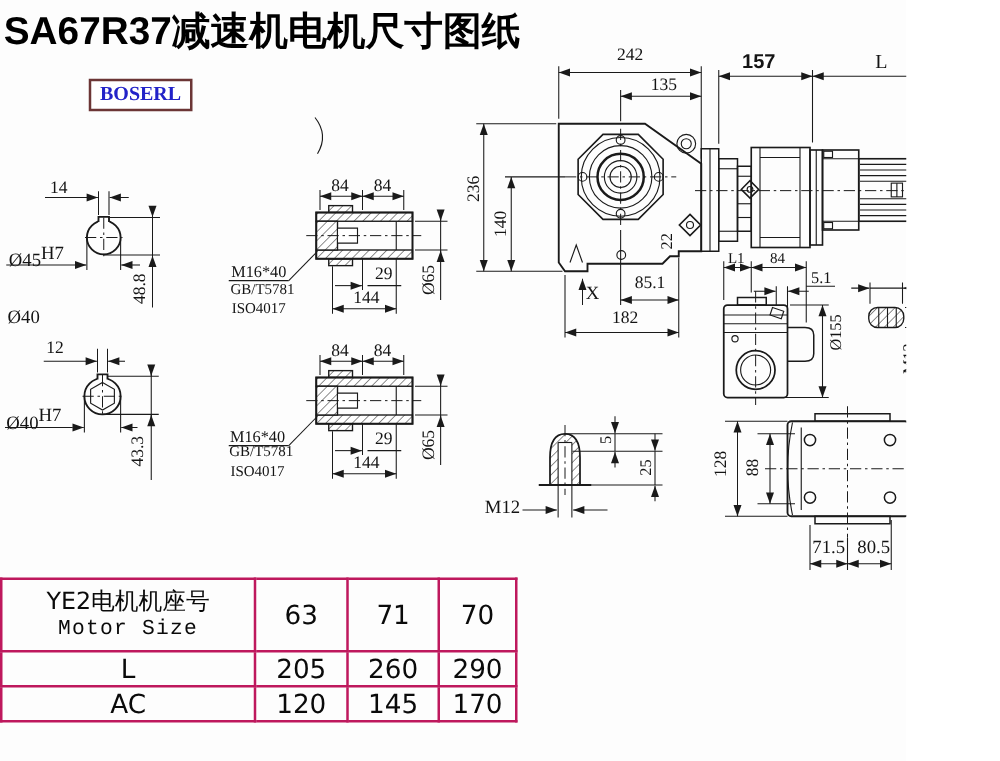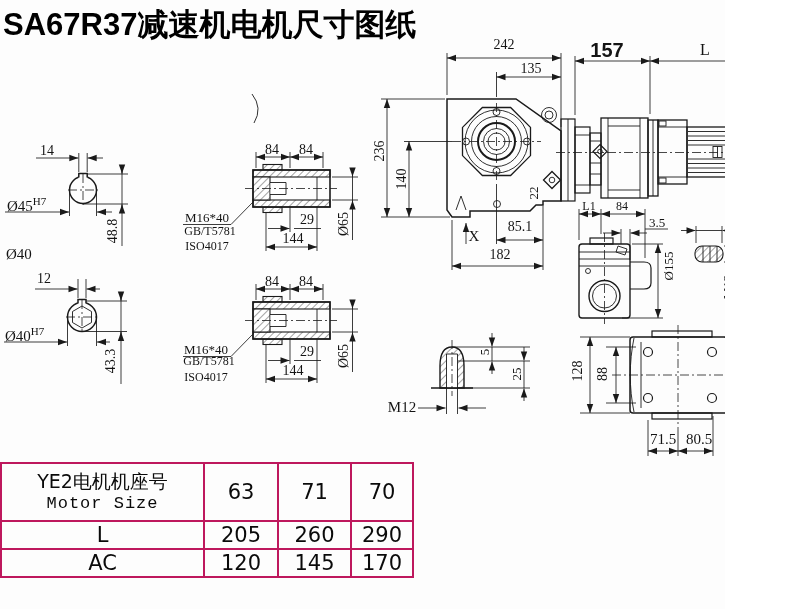--- a/index.html
+++ b/index.html
@@ -16,23 +16,23 @@
      font-weight:bold;font-size:31px;letter-spacing:0px;color:#000;white-space:nowrap;}
   .logo{position:absolute;left:71px;top:63px;border:2px solid #6b3535;background:#fff;
      color:#2222c8;font-family:"Liberation Serif",serif;font-weight:bold;font-size:16px;
      padding:1px 7px;line-height:20px;}
   .dim{position:absolute;font-size:14px;white-space:nowrap;transform:translate(-50%,-50%);line-height:1;}
   .dim.v{transform:translate(-50%,-50%) rotate(-90deg);}
   .dim.s12{font-size:12px;text-align:center;}
   .dim.s13{font-size:13px;}
   .dim.f15{font-size:15px;}
   .dim.f16{font-size:16px;}
-  .dim.bsans{font-family:"Liberation Sans","DejaVu Sans",sans-serif;font-weight:bold;font-size:20px;}
+  .dim.bsans{font-family:"Liberation Sans","DejaVu Sans",sans-serif;font-weight:bold;font-size:16px;}
   .lbl{position:absolute;font-size:15px;white-space:nowrap;line-height:1;}
-  .lbl .sup{font-size:11px;vertical-align:super;margin-top:24px;}
+  .lbl .sup{font-size:15px;vertical-align:super;margin-top:24px;}
   #size-table{position:absolute;left:0px;top:462px;border-collapse:collapse;
      font-family:"DejaVu Sans","Liberation Sans",sans-serif;font-size:21px;color:#0a0a0a;
      table-layout:fixed;background:#fdfdfd;}
   #size-table td{border:2px solid #be185d;text-align:center;vertical-align:middle;padding:0;}
   #size-table .hcn{font-size:19px;line-height:24px;}
   #size-table .hen{font-family:"Liberation Mono","DejaVu Sans Mono",monospace;font-size:17px;letter-spacing:1px;line-height:22px;}
 </style>
 </head>
 <body>
 
@@ -318,20 +318,21 @@
       <line class="d" x1="616" y1="347" x2="616" y2="403" marker-start="url(#ar)" marker-end="url(#ar)"></line>
       <line class="d" x1="648" y1="420" x2="648" y2="456"></line>
       <line class="d" x1="678" y1="430" x2="678" y2="456"></line>
       <line class="d" x1="713" y1="416" x2="713" y2="456"></line>
       <line class="d" x1="648" y1="451" x2="678" y2="451" marker-start="url(#ar)" marker-end="url(#ar)"></line>
       <line class="d" x1="678" y1="451" x2="713" y2="451" marker-start="url(#ar)" marker-end="url(#ar)"></line>
     </g>
   </svg>
 
   <div class="page-title">SA67R37减速机电机尺寸图纸</div>
+  <div class="logo">BOSERL</div>
 
   <span class="dim" style="left:47px;top:151px">14</span>
   <span class="lbl" style="left:7px;top:196px"><span>Ø45</span><span class="sup">H7</span></span>
   <span class="dim v" style="left:113px;top:231px">48.8</span>
   <span class="lbl" style="left:6px;top:247px">Ø40</span>
 
   <span class="dim" style="left:44px;top:279px">12</span>
   <span class="lbl" style="left:5px;top:326px"><span>Ø40</span><span class="sup">H7</span></span>
   <span class="dim v" style="left:111px;top:361px">43.3</span>
 
@@ -361,21 +362,21 @@
   <span class="dim" style="left:520px;top:227px">85.1</span>
   <span class="dim f15" style="left:474px;top:236px">X</span>
   <span class="dim" style="left:500px;top:255px">182</span>
 
   <span class="dim bsans" style="left:607px;top:50px">157</span>
   <span class="dim f16" style="left:705px;top:50px">L</span>
   <span class="dim v f16" style="left:783px;top:153px">AC</span>
 
   <span class="dim s12" style="left:589px;top:206px">L1</span>
   <span class="dim s12" style="left:622px;top:206px">84</span>
-  <span class="dim s13" style="left:657px;top:222px">3.5</span>
+  <span class="dim s13" style="left:657px;top:222px">5.1</span>
   <span class="dim v s13" style="left:668px;top:266px">Ø155</span>
   <span class="dim s13" style="left:744px;top:222px">20</span>
   <span class="dim v s13" style="left:727px;top:287px">M12</span>
 
   <span class="dim v s13" style="left:484px;top:352px">5</span>
   <span class="dim v s13" style="left:516px;top:374px">25</span>
   <span class="dim f15" style="left:402px;top:407px">M12</span>
 
   <span class="dim v" style="left:578px;top:371px">128</span>
   <span class="dim v" style="left:603px;top:374px">88</span>

